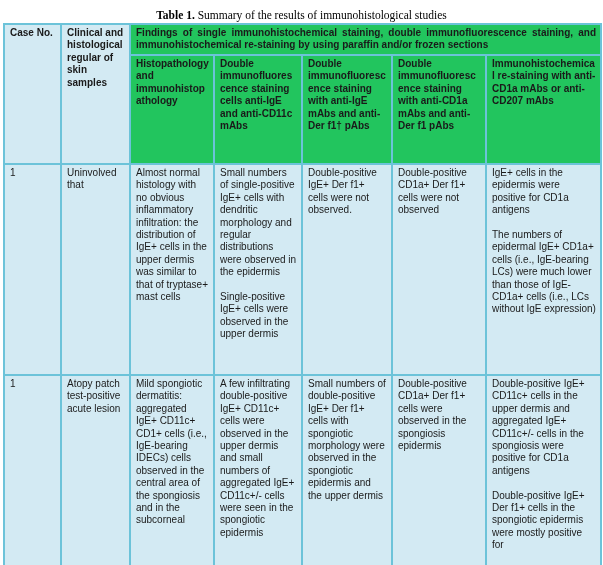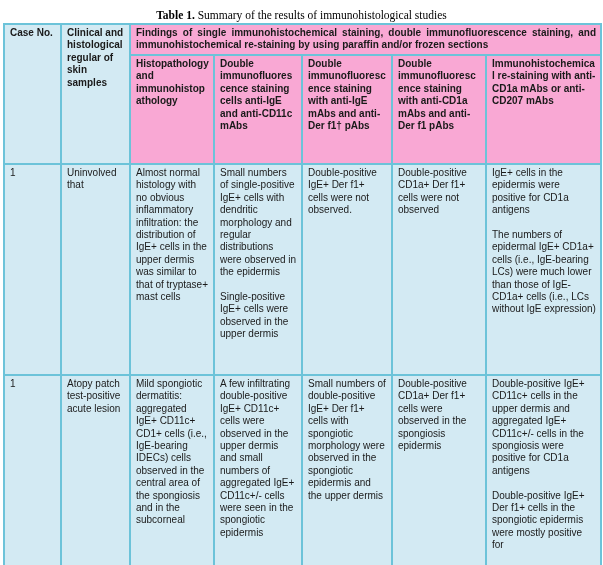--- a/index.html
+++ b/index.html
@@ -29,21 +29,21 @@
     border: 2px solid #6cc3d9;
     vertical-align: top;
     padding: 2px 4px 2px 5px;
     background: #d3eaf3;
     font-size: 10px;
     line-height: 12.4px;
     text-align: left;
     overflow: hidden;
   }
   th { font-weight: bold; }
-  th.dark { background: #f9a8d4; }
+  th.dark { background: #22c55e; }
   th.group { text-align: justify; }
   .cc {
     white-space: pre-line;
     word-wrap: break-word;
     overflow-wrap: break-word;
     word-break: break-word;
   }
   tr.hr1 { height: 31px; }
   tr.hr2 { height: 109px; }
   tr.r1  { height: 211px; }

